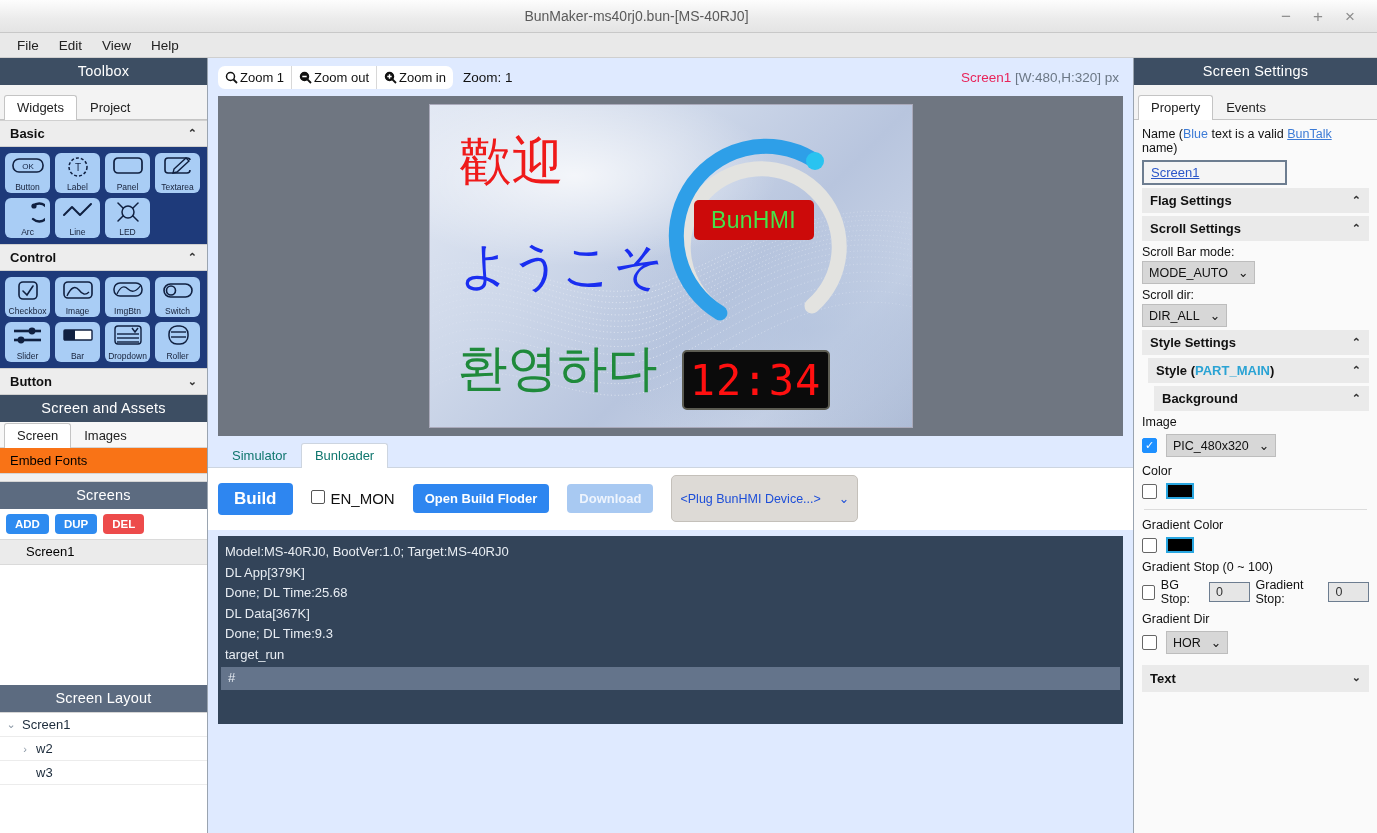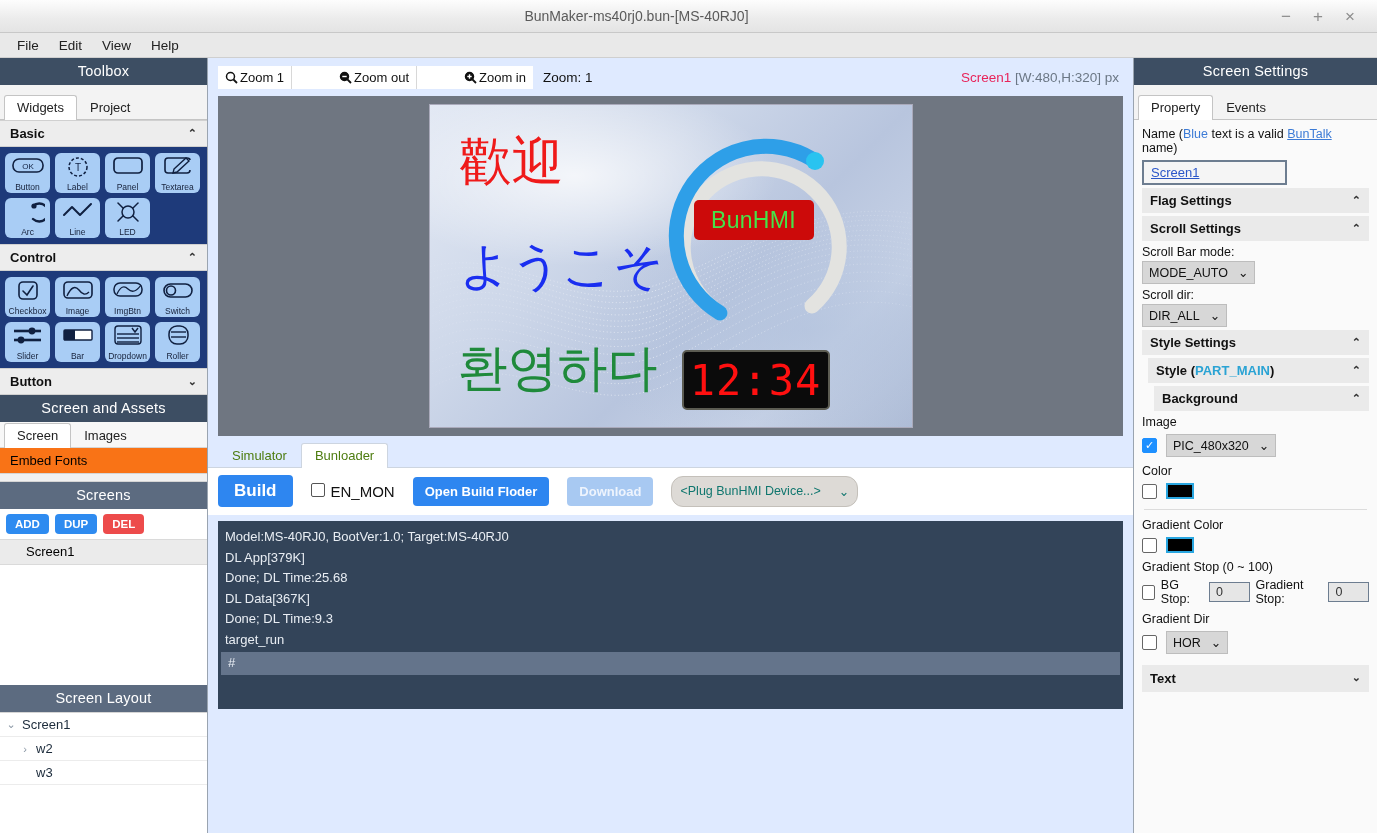--- a/index.html
+++ b/index.html
@@ -91,21 +91,21 @@
   
   #treebox{ background:#fff; flex:1; border-top:1px solid #d5d5d5; }
   .trow{ display:flex;align-items:center;font-size:13px;color:#1b2a3a;padding:4px 0;
          border-bottom:1px solid #ececec; }
   .trow .tw{ width:22px;text-align:center;color:#8a97a5;font-size:11px; }
   .trow.indent .tw{ margin-left:14px; }
 
   
   #center{ flex:1; background:#dfeaff; display:flex; flex-direction:column; min-width:0; }
   #zoombar{ height:38px; display:flex; align-items:center; padding:0 10px; position:relative; }
-  .zgroup{ display:flex; background:#fff; border-radius:0; overflow:hidden;gap:40px; }
+  .zgroup{ display:flex; background:#fff; border-radius:7px; overflow:hidden; }
   .zbtn{ display:flex;align-items:center;gap:2px;font-size:13px;color:#111;
          padding:4px 7px; border-right:1px solid #d8d8d8; }
   .zbtn:last-child{ border-right:none; }
   .zoomlabel{ margin-left:10px; font-size:13.5px; color:#111; }
   .screeninfo{ position:absolute; right:14px; font-size:13.5px; }
   .screeninfo .nm{ color:#e8245a; }
   .screeninfo .dim{ color:#6b7785; }
 
   #canvaswrap{ margin:0 10px; height:340px; background:#6f7681;
                display:flex; align-items:center; justify-content:center; }
@@ -133,35 +133,35 @@
   #digclock{
     position:absolute; left:252px; top:245px; width:148px; height:60px;
     background:#0b0b0b; border-radius:5px; border:2px solid #5c5c52;
     display:flex; align-items:center; justify-content:center;
     font-family:"DejaVu Sans Mono", monospace; font-size:42px; color:#ff1010;
     letter-spacing:1px;
   }
 
   
   #bottomtabs{ display:flex; align-items:flex-end; padding:8px 10px 0; height:31px; }
-  .btab{ padding:4px 13px 5px; font-size:13px; color:#4d7c0f; border:1px solid transparent;
+  .btab{ padding:4px 13px 5px; font-size:13px; color:#0f766e; border:1px solid transparent;
          border-bottom:none; position:relative; top:1px; }
   .btab.active{ background:#fff; border-color:#cdd5e0; border-radius:3px 3px 0 0; }
   #buildbar{ display:flex; align-items:center; gap:18px; padding:7px 10px 8px;
              background:#fff; border-top:1px solid #cdd5e0; }
   #btn-build{ background:#2e86f0;color:#fff;font-weight:bold;font-size:17px;
               padding:6px 16px;border-radius:4px; }
   .ckwrap{ display:flex;align-items:flex-start;gap:6px;font-size:15px;color:#111; }
   .ckbox{ width:14px;height:14px;border:1px solid #555;background:#fff;border-radius:2px; }
   #btn-openfolder{ background:#2e86f0;color:#fff;font-weight:bold;font-size:13px;
                    padding:7px 12px;border-radius:4px; }
   #btn-download{ background:#a8c9f2;color:#eef4fd;font-weight:bold;font-size:13px;
                  padding:7px 12px;border-radius:4px; }
-  #sel-device{ background:#dddad6;border:1px solid #c4c0ba;border-radius:12px;
-               font-size:12.5px;padding:7px 8px;display:flex;align-items:center;gap:18px;color:#0f766e; }
+  #sel-device{ background:#dddad6;border:1px solid #c4c0ba;border-radius:5px;
+               font-size:12.5px;padding:15px 8px;display:flex;align-items:center;gap:18px;color:#1d4ed8; }
 
   #console{
     margin:6px 10px 0; background:#334459; color:#e8edf3;
     font-size:13px; line-height:20.5px; padding:6px 0 8px; height:188px;
     display:flex; flex-direction:column;
   }
   #console .ln{ padding:0 7px; }
   #prompt{ background:#64748b; margin:2px 3px 0; padding:1px 7px; color:#e9eef4; }
   #centerfill{ flex:1; background:#dfeaff; }
 

